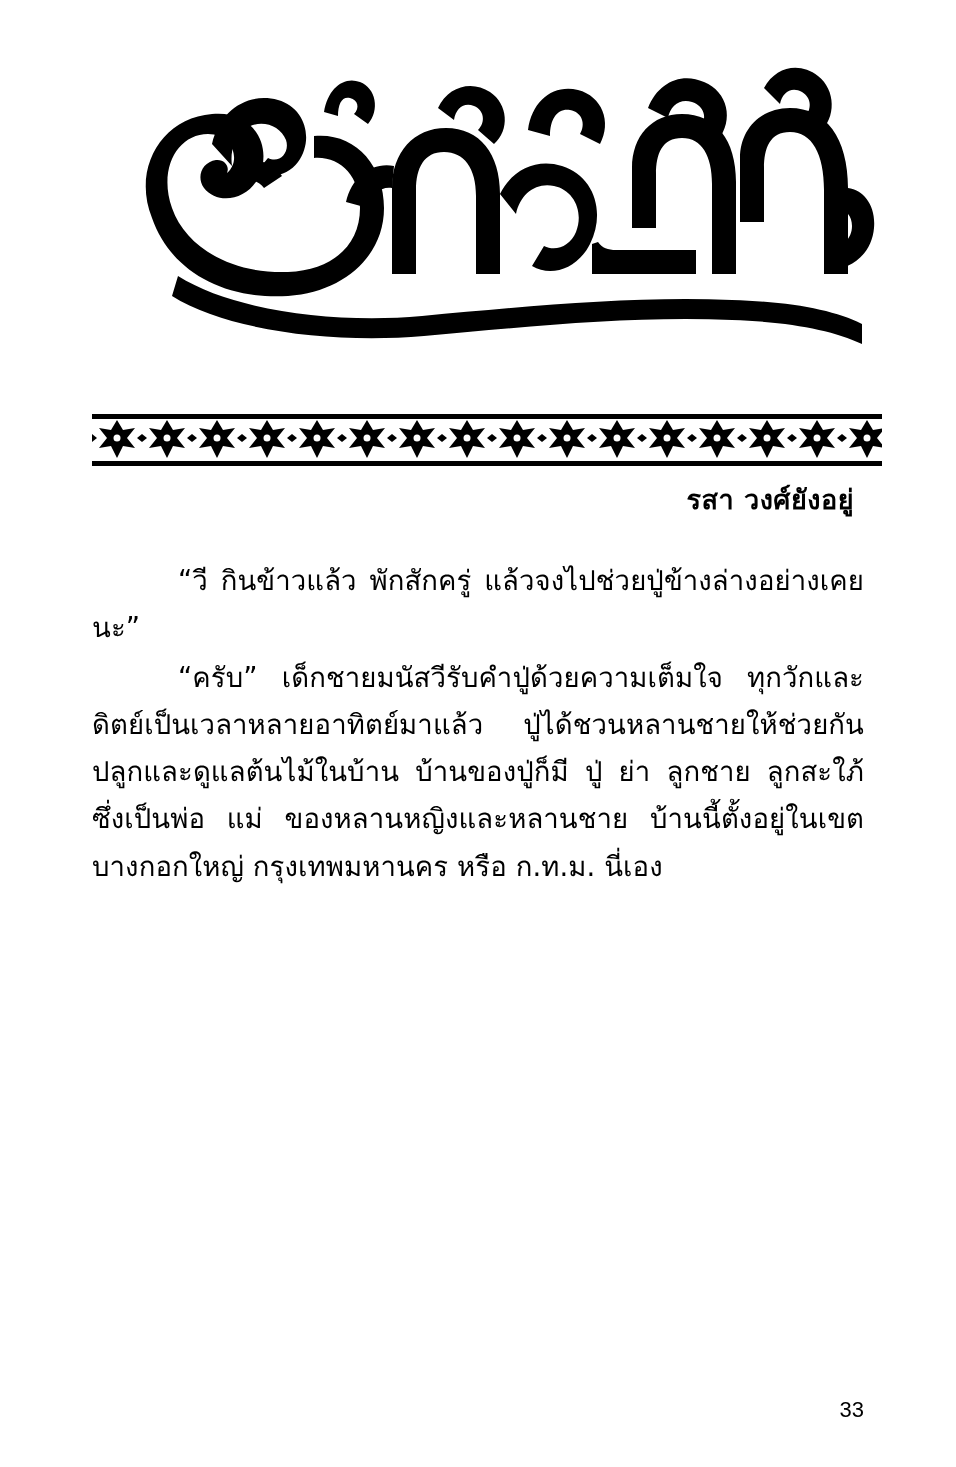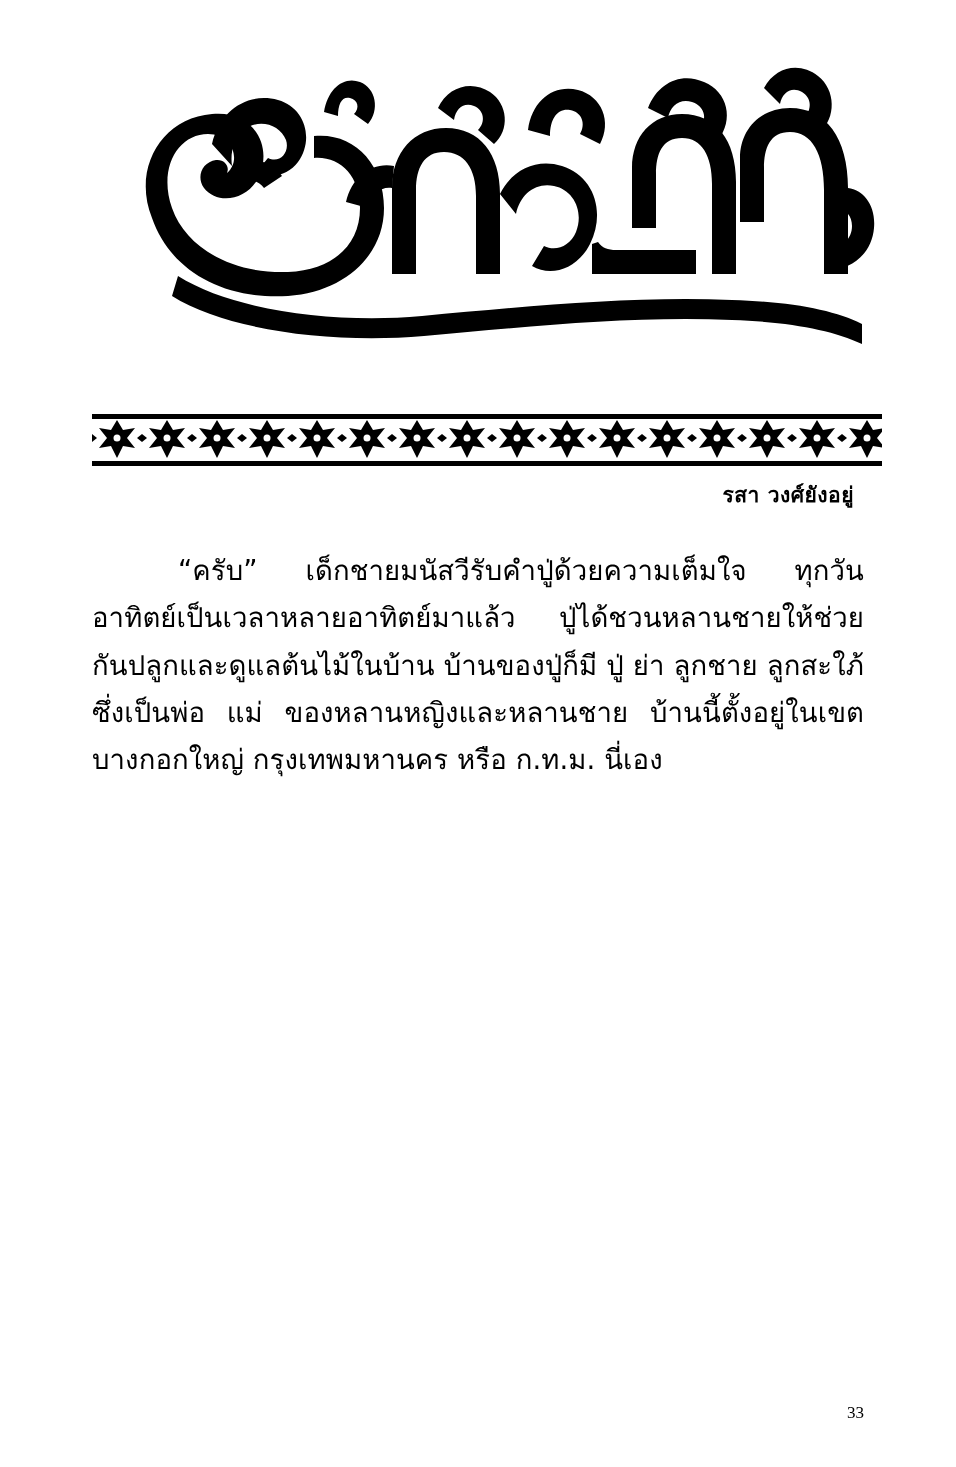--- a/index.html
+++ b/index.html
@@ -44,21 +44,21 @@
     margin-right: auto;
     overflow: hidden;
   }
   .divider svg { display: block; }
 
   
   .author {
     margin-top: 12px;
     text-align: right;
     font-family: "DejaVu Sans", sans-serif;
-    font-size: 21px;
+    font-size: 27px;
     font-weight: bold;
     letter-spacing: 0.5px;
     padding-right: 10px;
   }
 
   
   .body-text {
     margin-top: 36px;
     font-size: 27.5px;
     line-height: 1.72;
@@ -69,22 +69,22 @@
   .body-text p {
     margin: 0 0 2px 0;
     text-indent: 86px;
   }
 
   
   .page-number {
     position: absolute;
     right: 92px;
     bottom: 92px;
-    font-size: 17px;
-    font-family: Liberation Serif, serif;
+    font-size: 22px;
+    font-family: Liberation Sans, sans-serif;
   }
 </style>
 </head>
 <body>
 
 <div class="page">
 
   <div class="title-art">
     <svg width="790" height="300" viewBox="0 0 790 300">
       <g fill="#000000">
@@ -128,18 +128,19 @@
       </defs>
       <rect x="0" y="0" width="790" height="52" fill="url(#orn)"></rect>
       <rect x="0" y="0" width="790" height="3" fill="#000000"></rect>
       <rect x="0" y="49" width="790" height="3" fill="#000000"></rect>
     </svg>
   </div>
 
   <div class="author">รสา วงศ์ยังอยู่</div>
 
   <div class="body-text">
-    <p>“ครับ” เด็กชายมนัสวีรับคำปู่ด้วยความเต็มใจ ทุกวันอาทิตย์เป็นเวลาหลายอาทิตย์มาแล้ว ปู่ได้ชวนหลานชายให้ช่วยกันปลูกและดูแลต้นไม้ในบ้าน บ้านของปู่ก็มี ปู่ ย่า ลูกชาย ลูกสะใภ้ ซึ่งเป็นพ่อ แม่ ของหลานหญิงและหลานชาย บ้านนี้ตั้งอยู่ในเขตบางกอกใหญ่ กรุงเทพมหานคร หรือ ก.ท.ม. นี่เอง</p>
+    <p>“วี กินข้าวแล้ว พักสักครู่ แล้วจงไปช่วยปู่ข้างล่างอย่างเคยนะ”</p>
+    <p>“ครับ” เด็กชายมนัสวีรับคำปู่ด้วยความเต็มใจ ทุกวักและดิตย์เป็นเวลาหลายอาทิตย์มาแล้ว ปู่ได้ชวนหลานชายให้ช่วยกันปลูกและดูแลต้นไม้ในบ้าน บ้านของปู่ก็มี ปู่ ย่า ลูกชาย ลูกสะใภ้ ซึ่งเป็นพ่อ แม่ ของหลานหญิงและหลานชาย บ้านนี้ตั้งอยู่ในเขตบางกอกใหญ่ กรุงเทพมหานคร หรือ ก.ท.ม. นี่เอง</p>
   </div>
 
   <div class="page-number">33</div>
 
 </div>
 
 </body></html>

